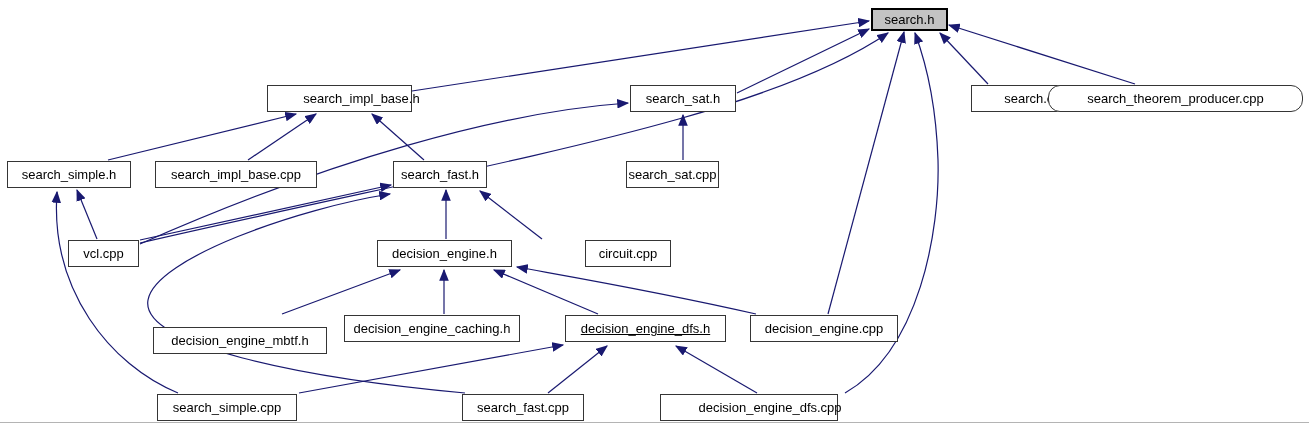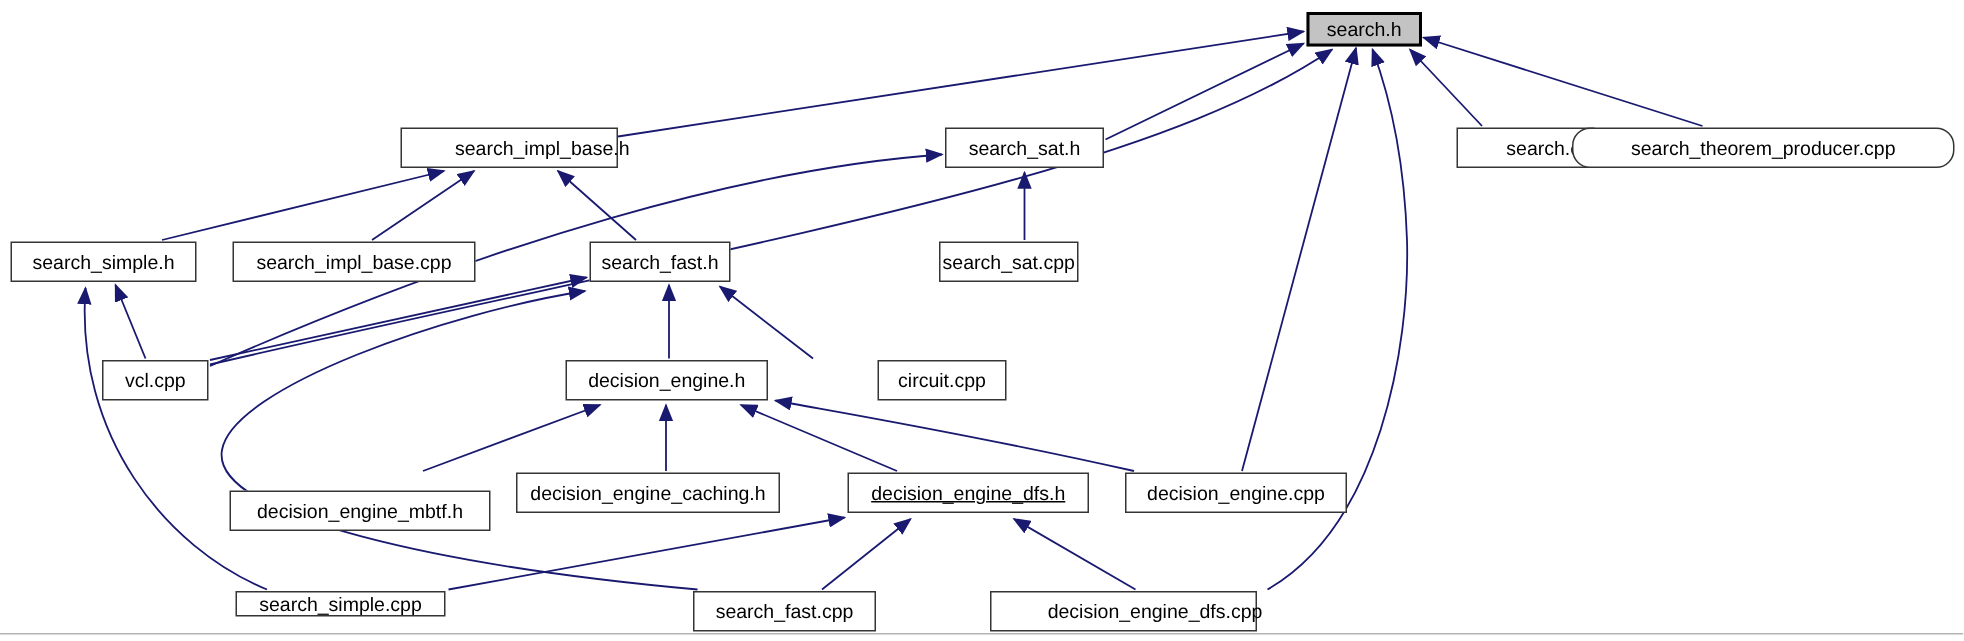--- a/index.html
+++ b/index.html
@@ -81,18 +81,18 @@
       <div class="node" style="left: 155px; top: 161px; width: 162px; height: 27px;">search_impl_base.cpp</div>
       <div class="node" style="left: 393px; top: 161px; width: 94px; height: 27px;">search_fast.h</div>
       <div class="node" style="left: 626px; top: 161px; width: 93px; height: 27px;">search_sat.cpp</div>
       <div class="node" style="left: 68px; top: 240px; width: 71px; height: 27px;">vcl.cpp</div>
       <div class="node" style="left: 377px; top: 240px; width: 135px; height: 27px;">decision_engine.h</div>
       <div class="node" style="left: 537px; top: 240px; width: 86px; height: 27px; margin-left: 48px;">circuit.cpp</div>
       <div class="node" style="left: 153px; top: 315px; width: 174px; height: 27px; margin-top: 12px;">decision_engine_mbtf.h</div>
       <div class="node" style="left: 344px; top: 315px; width: 176px; height: 27px;">decision_engine_caching.h</div>
       <div class="node" style="left: 565px; top: 315px; width: 161px; height: 27px; text-decoration: underline;">decision_engine_dfs.h</div>
       <div class="node" style="left: 750px; top: 315px; width: 148px; height: 27px;">decision_engine.cpp</div>
-      <div class="node" style="left: 157px; top: 394px; width: 140px; height: 17px;">search_simple.cpp</div>
+      <div class="node" style="left: 157px; top: 394px; width: 140px; height: 27px;">search_simple.cpp</div>
       <div class="node" style="left: 462px; top: 394px; width: 122px; height: 27px;">search_fast.cpp</div>
       <div class="node" style="left: 660px; top: 394px; width: 178px; height: 27px; padding-left: 42px;">decision_engine_dfs.cpp</div>
     </div>
   <div id="bottom-divider"></div>
 </div>
 
 </body></html>

